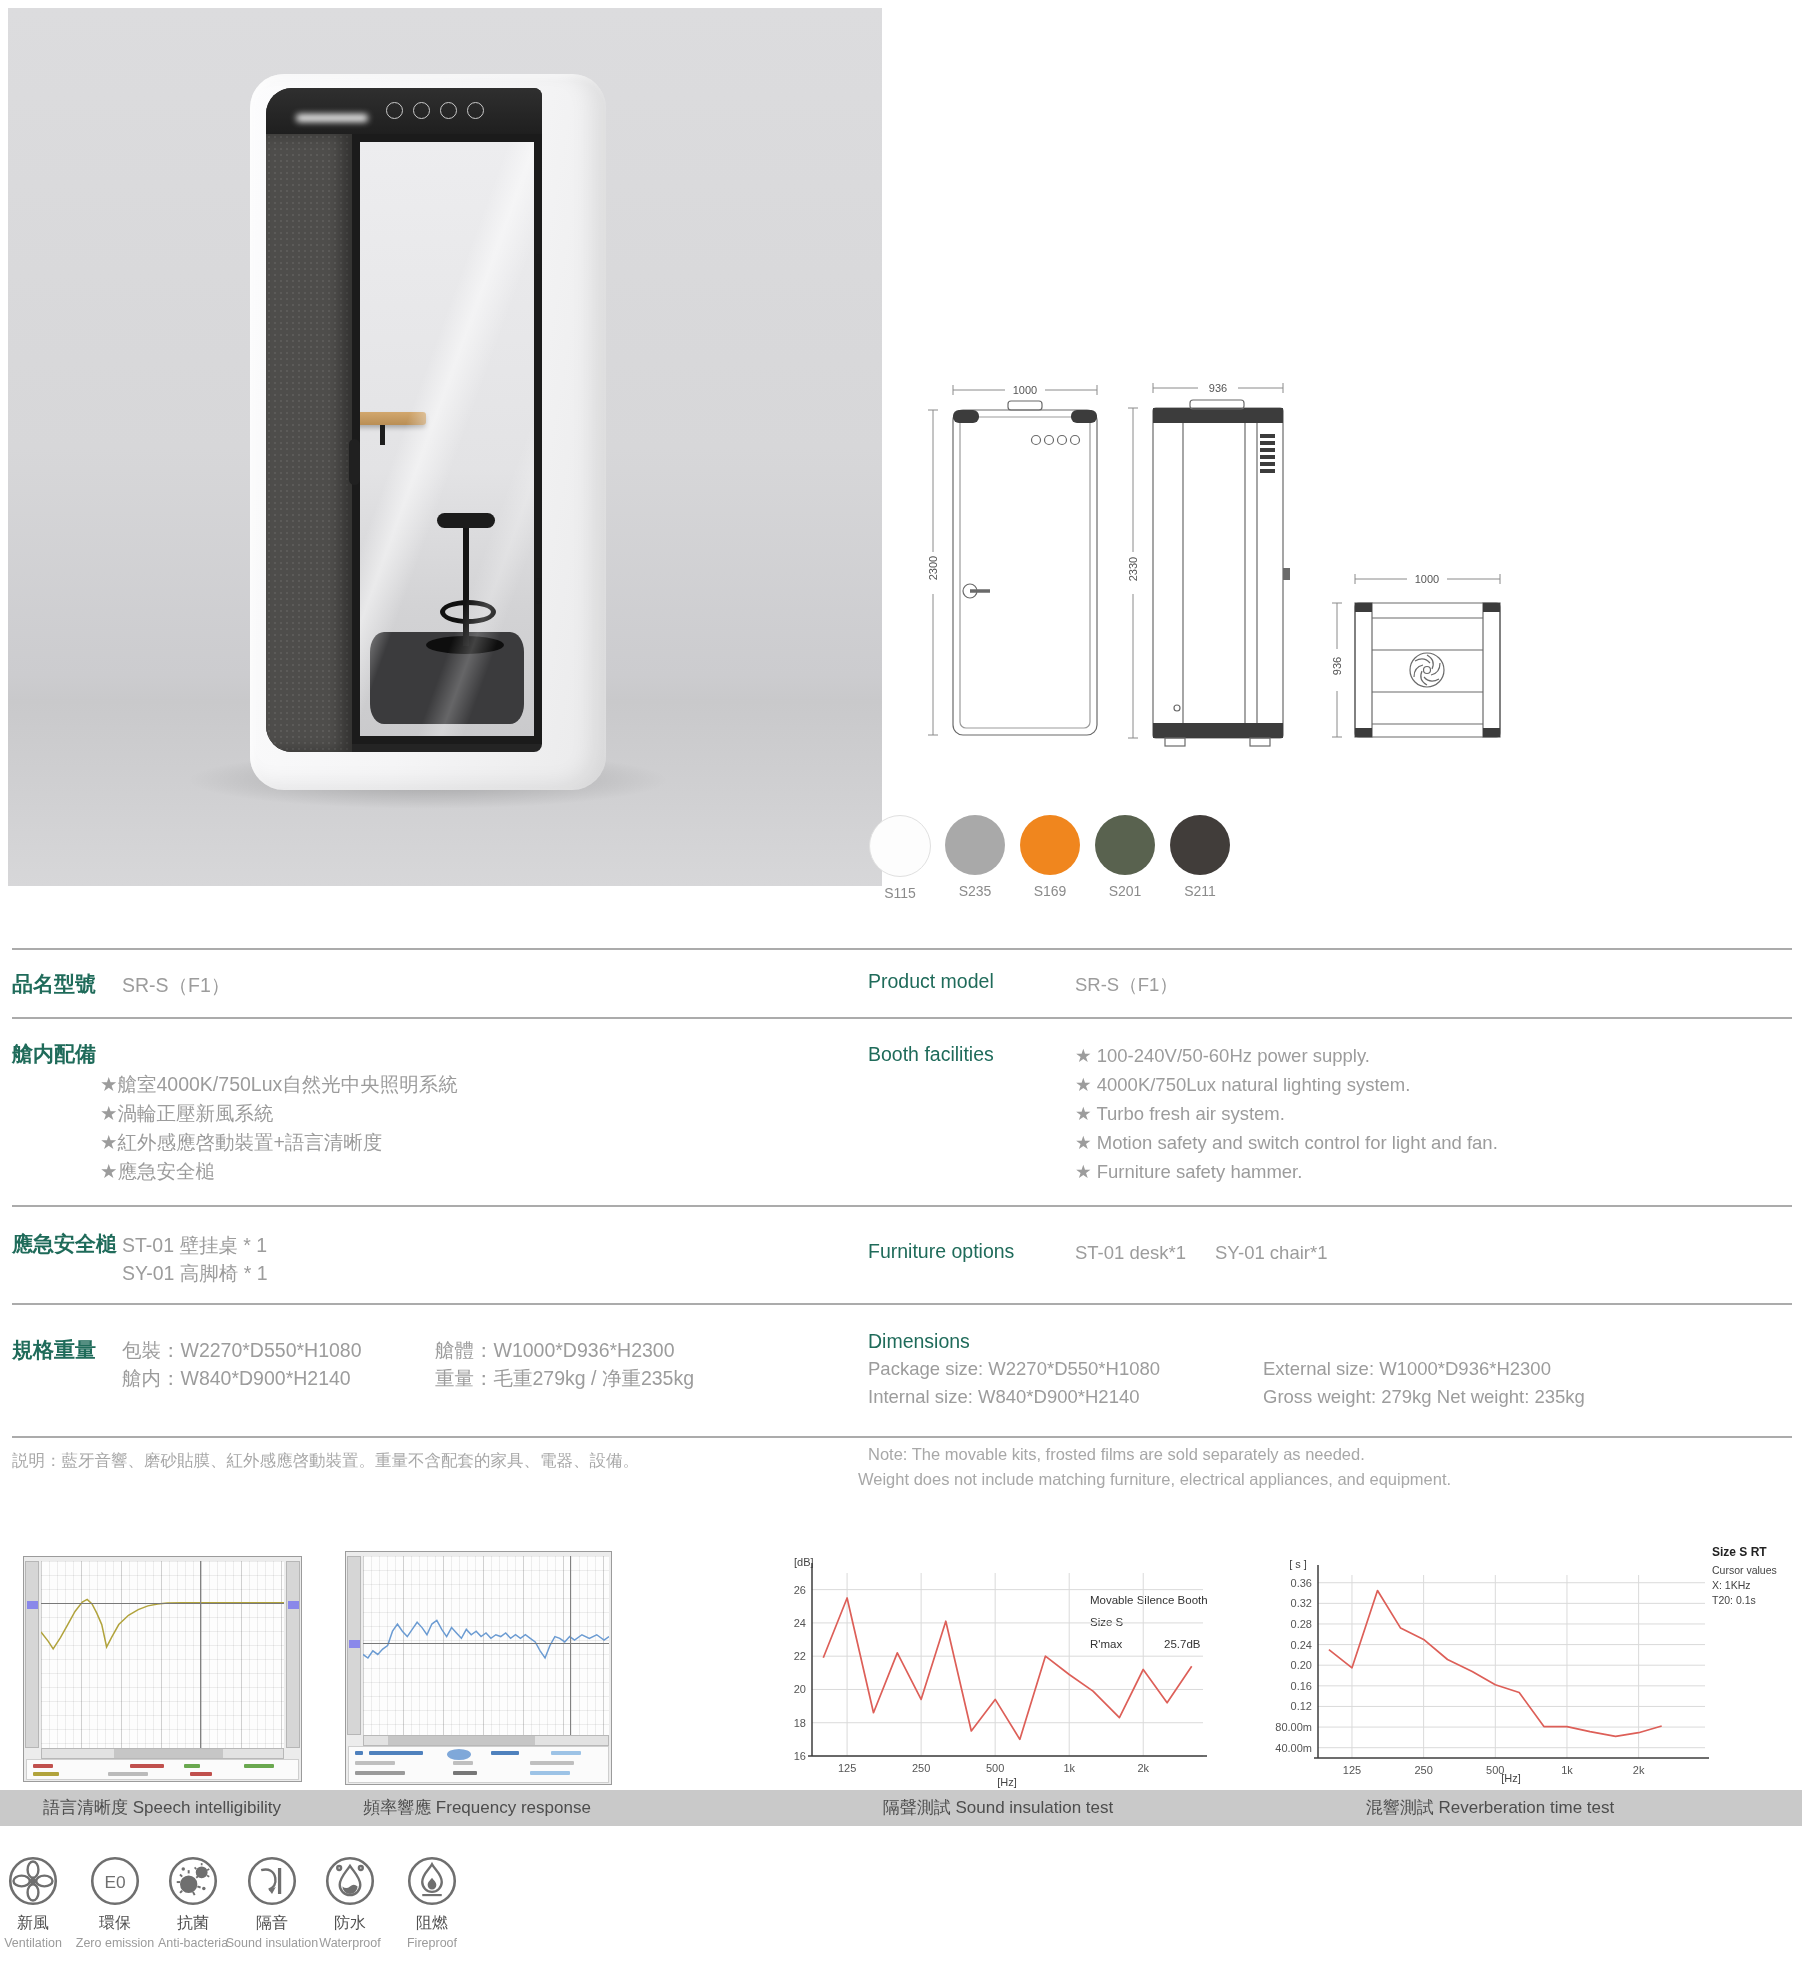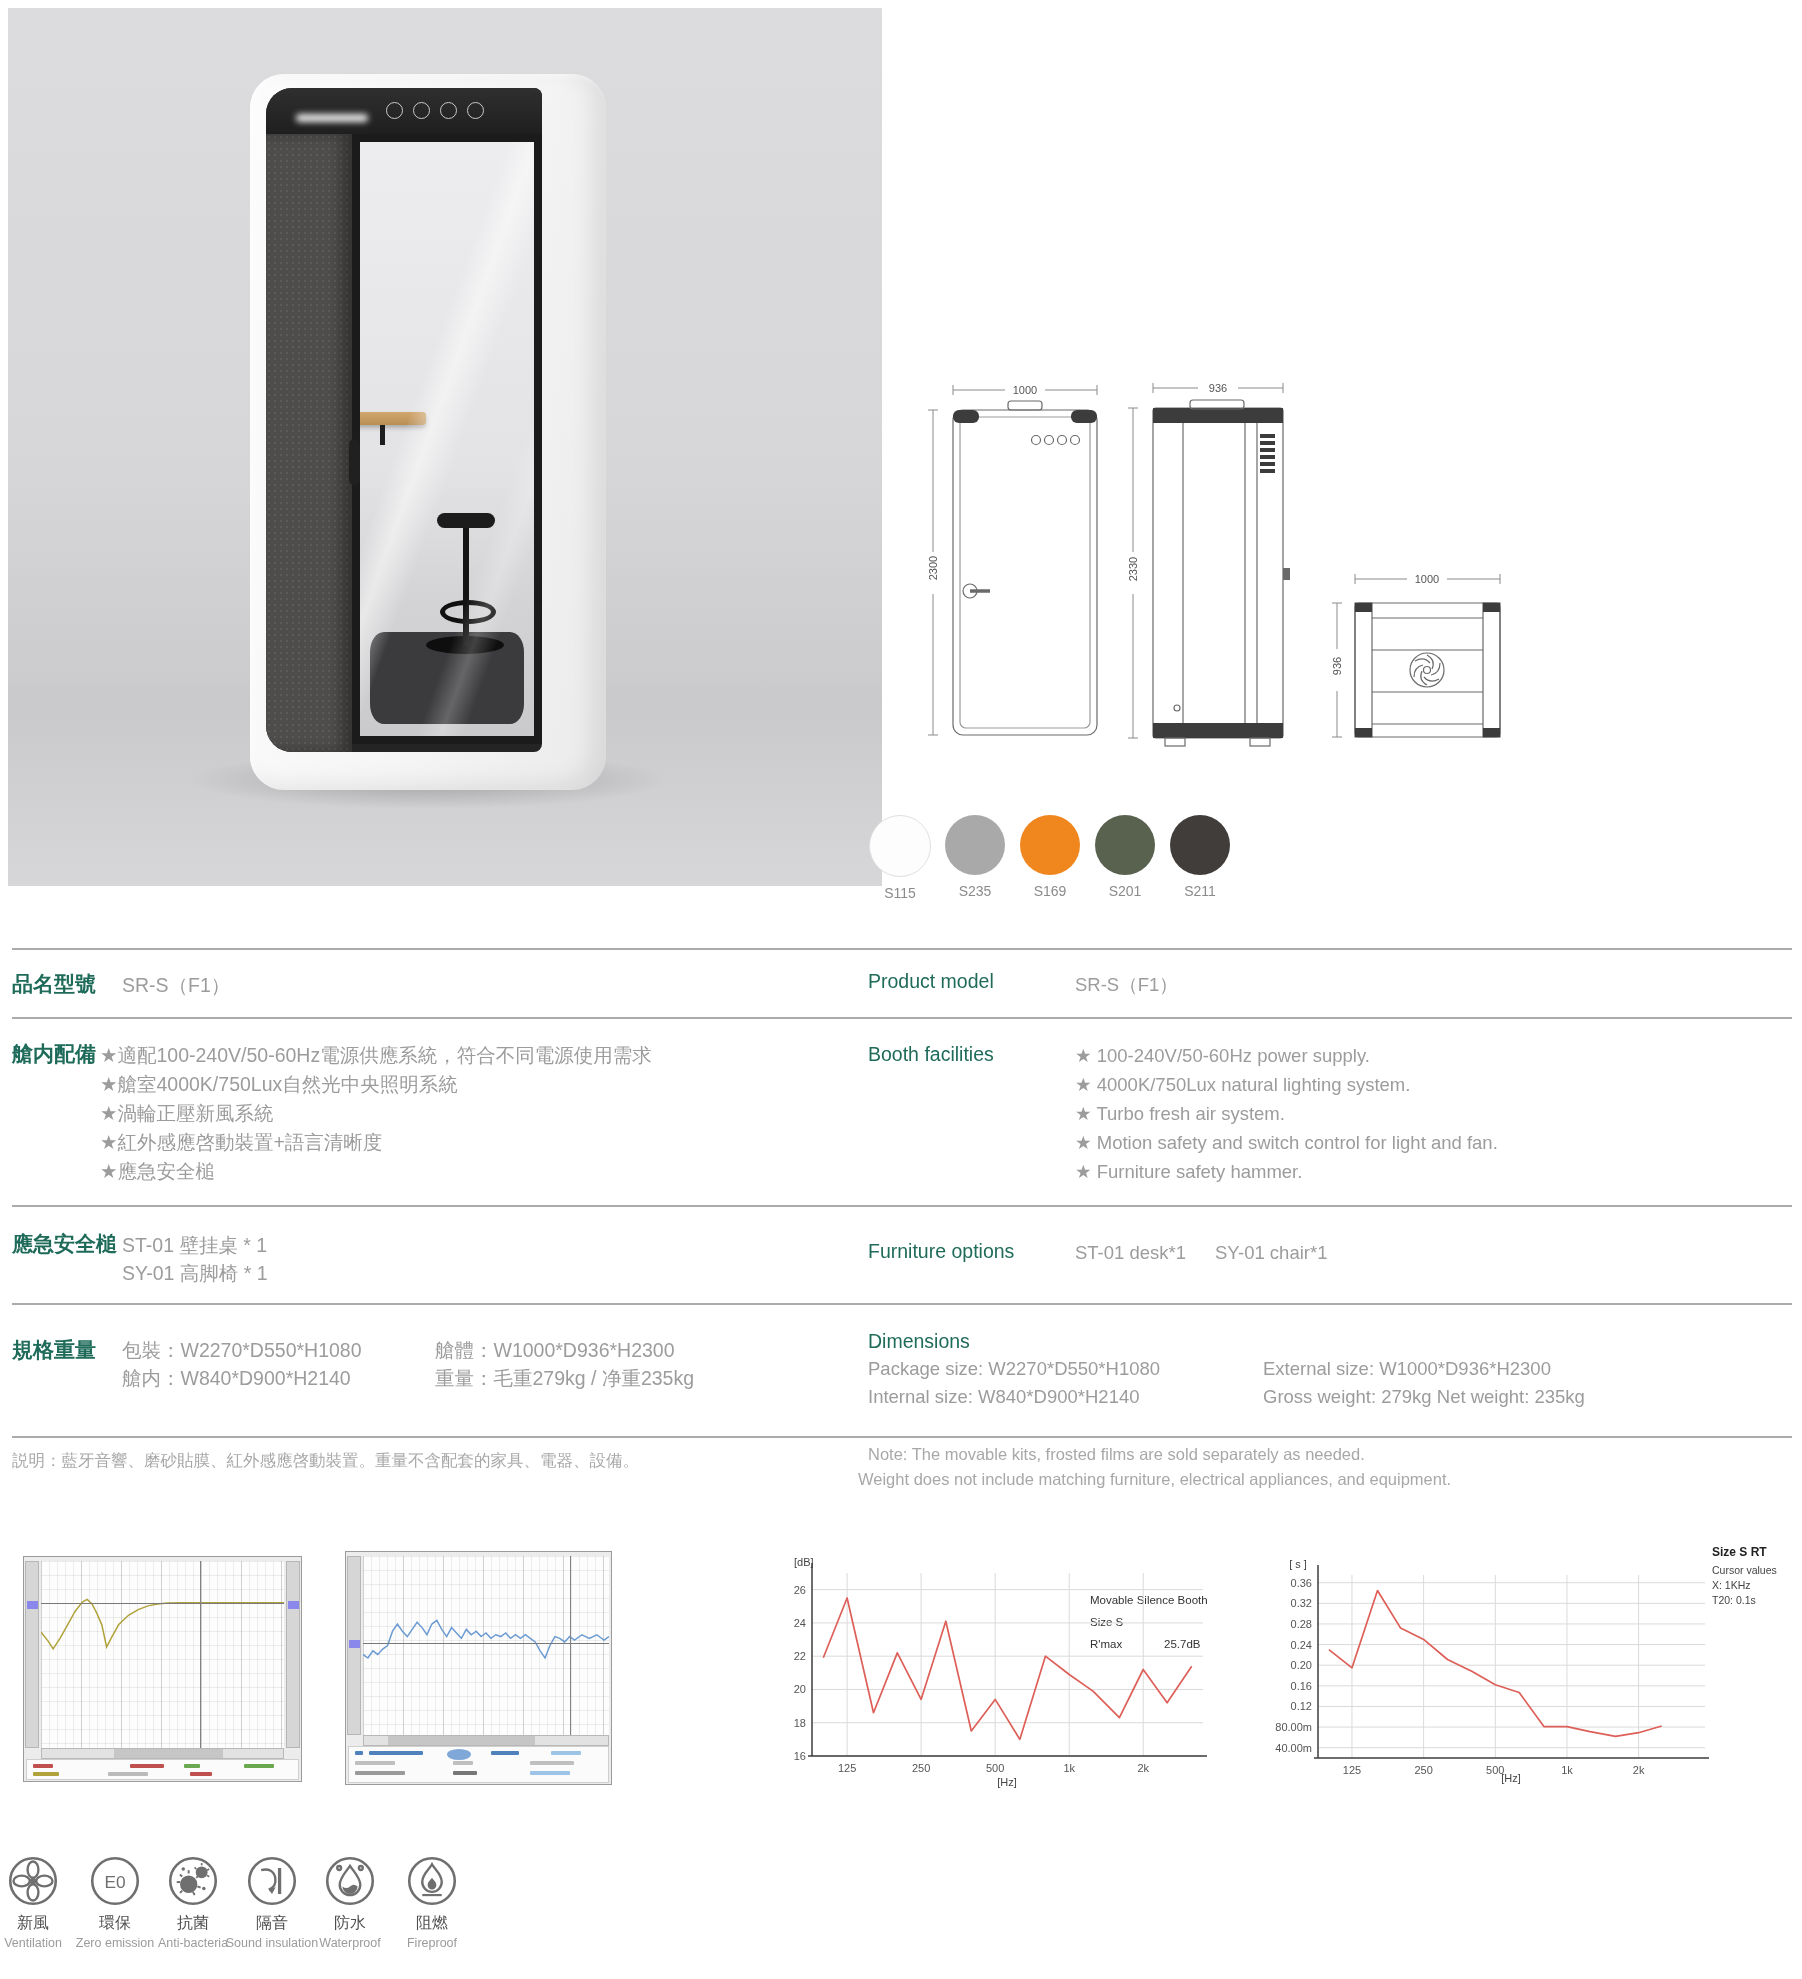--- a/index.html
+++ b/index.html
@@ -238,21 +238,20 @@
   <div class="hr" style="top:948px"></div>
 
   <div class="zh-label" style="top:970px">品名型號</div>
   <div class="zh-val" style="left:122px;top:972px">SR-S（F1）</div>
   <div class="en-label" style="top:970px">Product model</div>
   <div class="en-val" style="left:1075px;top:972px">SR-S（F1）</div>
 
   <div class="hr" style="top:1017px"></div>
 
   <div class="zh-label" style="top:1040px">艙内配備</div>
-  <div class="zh-val" style="left:100px;top:1042px">★適配100-240V/50-60Hz電源供應系統，符合不同電源使用需求</div>
   <div class="zh-val" style="left:100px;top:1071px">★艙室4000K/750Lux自然光中央照明系統</div>
   <div class="zh-val" style="left:100px;top:1100px">★渦輪正壓新風系統</div>
   <div class="zh-val" style="left:100px;top:1129px">★紅外感應啓動裝置+語言清晰度</div>
   <div class="zh-val" style="left:100px;top:1158px">★應急安全槌</div>
   <div class="en-label" style="top:1043px">Booth facilities</div>
   <div class="en-val" style="left:1075px;top:1045px">★ 100-240V/50-60Hz power supply.</div>
   <div class="en-val" style="left:1075px;top:1074px">★ 4000K/750Lux natural lighting system.</div>
   <div class="en-val" style="left:1075px;top:1103px">★ Turbo fresh air system.</div>
   <div class="en-val" style="left:1075px;top:1132px">★ Motion safety and switch control for light and fan.</div>
   <div class="en-val" style="left:1075px;top:1161px">★ Furniture safety hammer.</div>
@@ -409,20 +408,26 @@
       <text x="72" y="170.45070422535213" text-anchor="end" fill="#555" font-size="11">0.12</text>
       <line x1="78" y1="187.07042253521126" x2="465" y2="187.07042253521126" stroke="#dadada" stroke-width="1"></line>
       <text x="72" y="191.07042253521126" text-anchor="end" fill="#555" font-size="11">80.00m</text>
       <line x1="78" y1="207.69014084507043" x2="465" y2="207.69014084507043" stroke="#dadada" stroke-width="1"></line>
       <text x="72" y="211.69014084507043" text-anchor="end" fill="#555" font-size="11">40.00m</text>
       <line x1="78" y1="25" x2="78" y2="218" stroke="#3c3c3c" stroke-width="1.5"></line>
       <line x1="74" y1="218" x2="469" y2="218" stroke="#3c3c3c" stroke-width="1.5"></line>
       <polyline points="88.9,109.7 112.0,127.8 137.5,50.5 160.6,88.1 183.6,99.4 207.5,119.5 232.2,131.4 255.3,144.8 279.2,152.5 303.9,186.6 327.0,186.6 350.0,191.7 375.6,196.3 398.6,192.7 421.7,186.0" fill="none" stroke="#dd5f58" stroke-width="1.7" stroke-linejoin="round"></polyline>
     </svg>
 
+  <div class="capbar">
+    <span class="cap" style="left:162px">語言清晰度 Speech intelligibility</span>
+    <span class="cap" style="left:477px">頻率響應 Frequency response</span>
+    <span class="cap" style="left:998px">隔聲測試 Sound insulation test</span>
+    <span class="cap" style="left:1490px">混響測試 Reverberation time test</span>
+  </div>
 
   <div class="cert" style="left:-22px">
     <svg width="52" height="52" viewBox="0 0 48 48">
       <g stroke="#6f6f6f" fill="none" stroke-width="2.2">
         <circle cx="24" cy="24" r="21" stroke-width="2.4"></circle>
         <ellipse cx="24" cy="13.5" rx="5" ry="7.5"></ellipse>
         <ellipse cx="24" cy="13.5" rx="5" ry="7.5" transform="rotate(90 24 24)"></ellipse>
         <ellipse cx="24" cy="13.5" rx="5" ry="7.5" transform="rotate(180 24 24)"></ellipse>
         <ellipse cx="24" cy="13.5" rx="5" ry="7.5" transform="rotate(270 24 24)"></ellipse>
         <circle cx="24" cy="24" r="2" fill="#6f6f6f"></circle>

